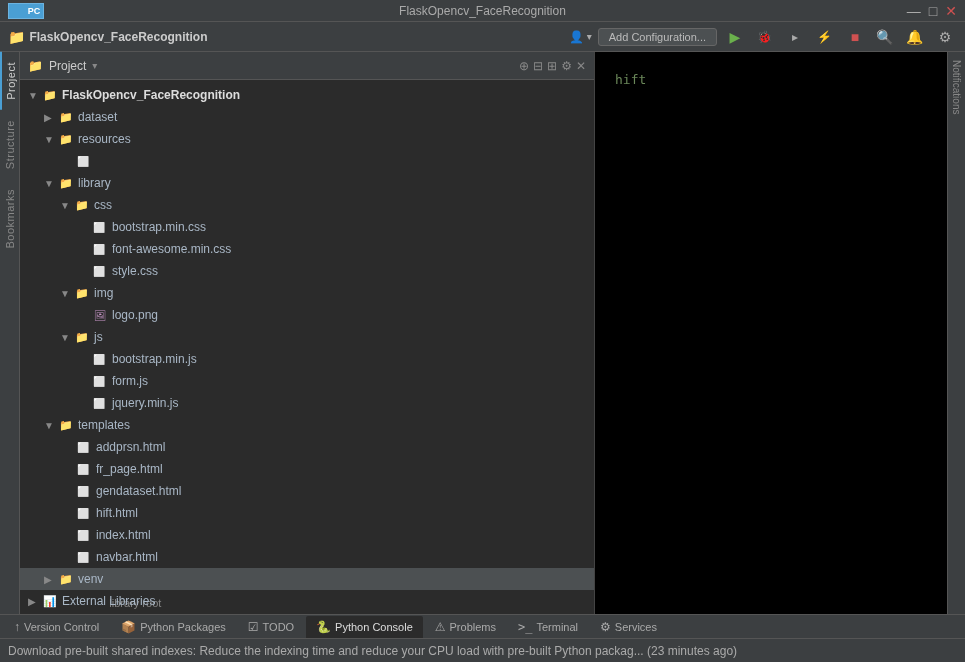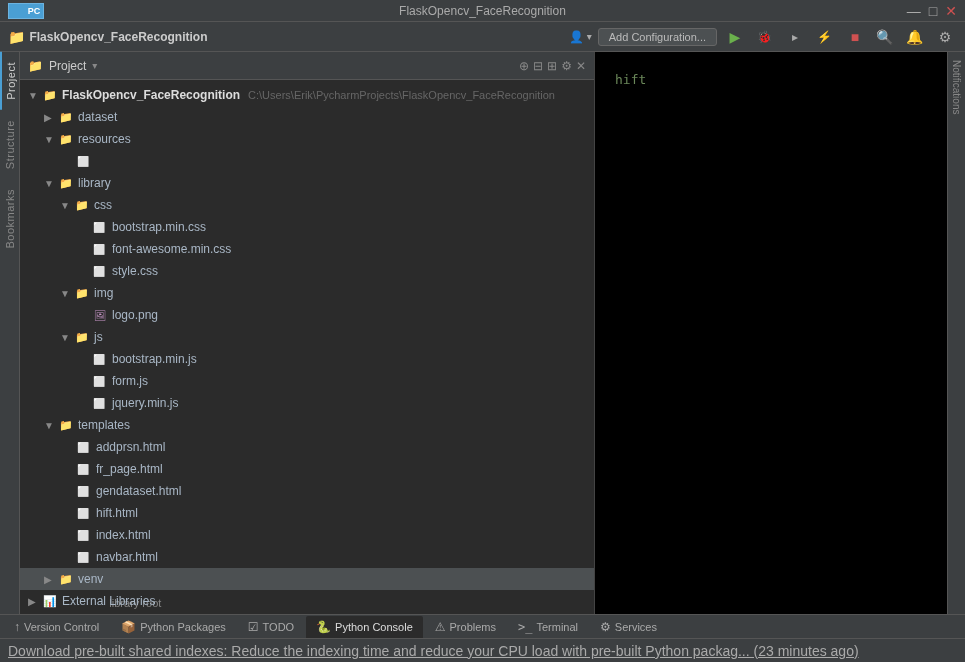--- a/index.html
+++ b/index.html
@@ -261,26 +261,25 @@
       height: 24px;
       background: #3c3f41;
       display: flex;
       align-items: center;
       padding: 0 8px;
       border-top: 1px solid #555;
       gap: 6px;
     }
     #status-message {
       flex: 1;
-      font-size: 14px;
+      font-size: 12px;
       color: #aaa;
       white-space: nowrap;
       overflow: hidden;
       text-overflow: ellipsis;
-      text-decoration: underline;
     }
     #status-python {
       font-size: 11px;
       color: #aaa;
       margin-left: auto;
     }
 
     
     #vertical-tabs {
       width: 20px;
@@ -359,21 +358,20 @@
       </div>
     </div>
 
     <div id="file-tree">
 
       <div class="tree-item">
         <span class="tree-indent" style="width:4px;"></span>
         <span class="tree-arrow">▼</span>
         <span class="tree-icon folder-icon">📁</span>
         <span class="tree-label root">FlaskOpencv_FaceRecognition</span>
-        <span class="tree-label path">C:\Users\Erik\PycharmProjects\FlaskOpencv_FaceRecognition</span>
       </div>
 
       <div class="tree-item">
         <span class="tree-indent" style="width:20px;"></span>
         <span class="tree-arrow">▶</span>
         <span class="tree-icon folder-icon">📁</span>
         <span class="tree-label">dataset</span>
       </div>
 
       <div class="tree-item">

